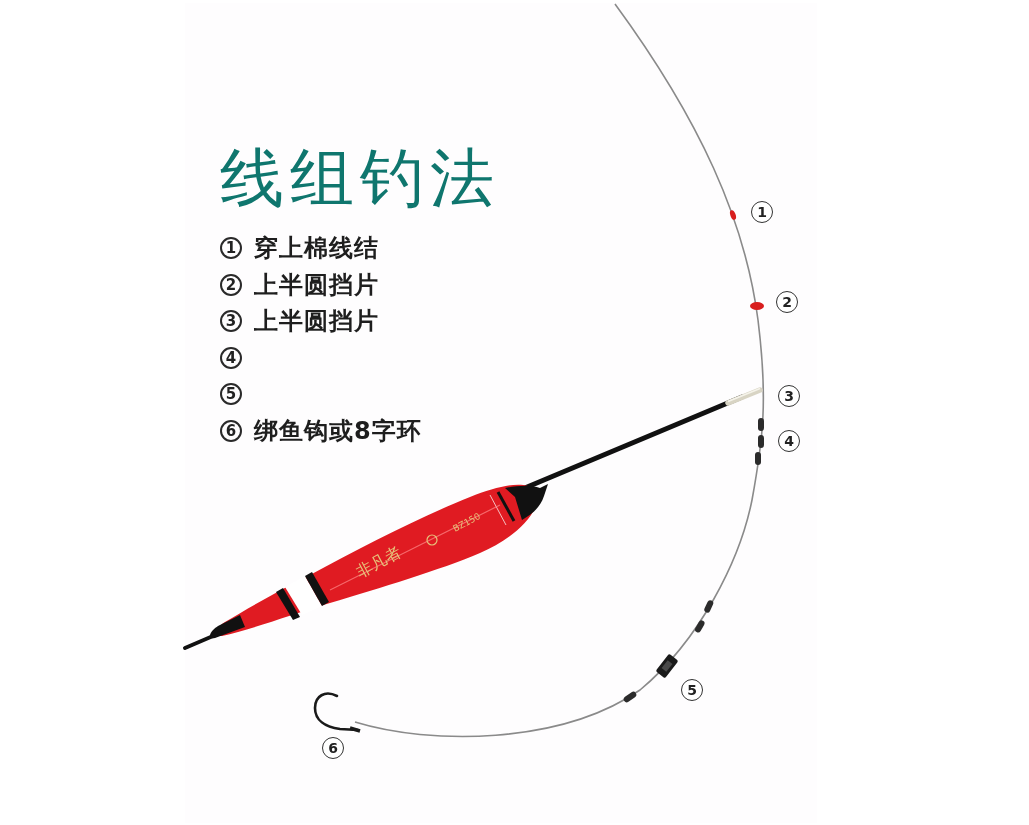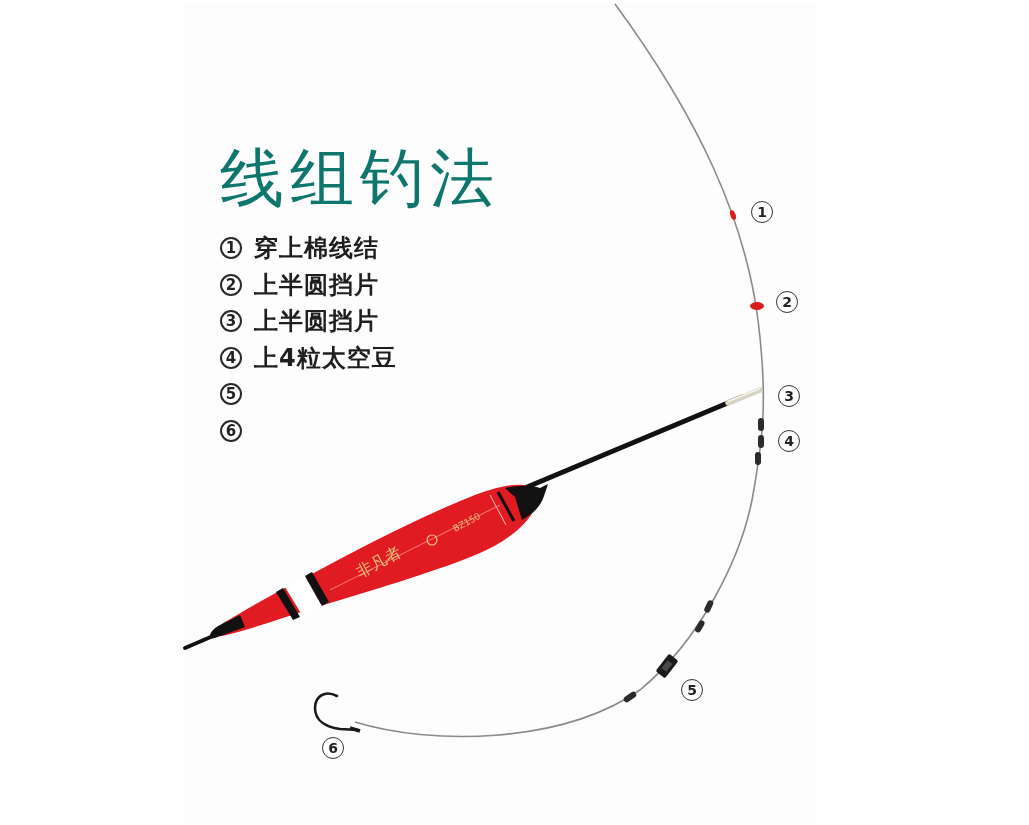--- a/index.html
+++ b/index.html
@@ -160,27 +160,27 @@
     <li class="step">
       <span class="step-num">2</span>
       <span class="step-text">上半圆挡片</span>
     </li>
     <li class="step">
       <span class="step-num">3</span>
       <span class="step-text">上半圆挡片</span>
     </li>
     <li class="step">
       <span class="step-num">4</span>
-      <span class="step-text">上4粒太空豆</span>
     </li>
     <li class="step">
       <span class="step-num">5</span>
     </li>
     <li class="step">
       <span class="step-num">6</span>
+      <span class="step-text">绑鱼钩或8字环</span>
     </li>
   </ul>
 
   <div class="callout" style="left:751px; top:201px;">1</div>
   <div class="callout" style="left:776px; top:291px;">2</div>
   <div class="callout" style="left:778px; top:385px;">3</div>
   <div class="callout" style="left:778px; top:430px;">4</div>
   <div class="callout" style="left:681px; top:679px;">5</div>
   <div class="callout" style="left:322px; top:737px;">6</div>
 </div>

